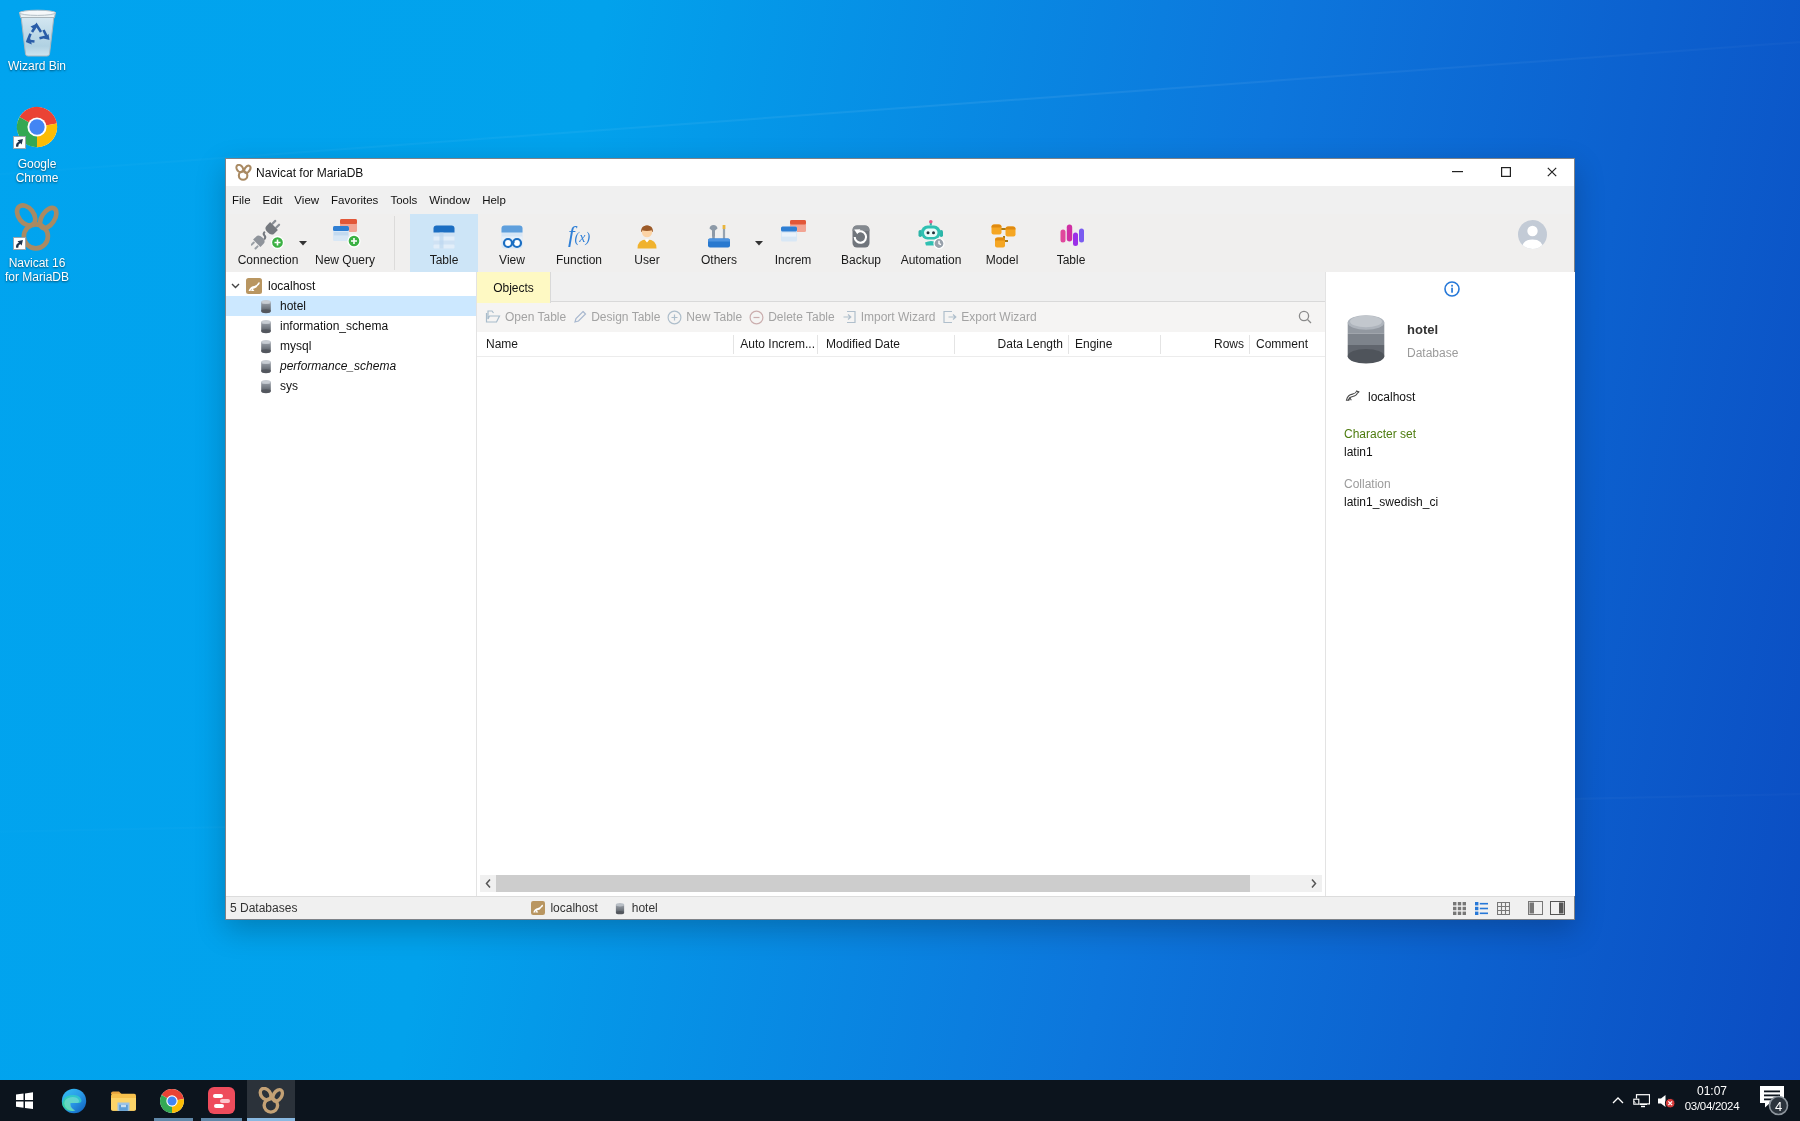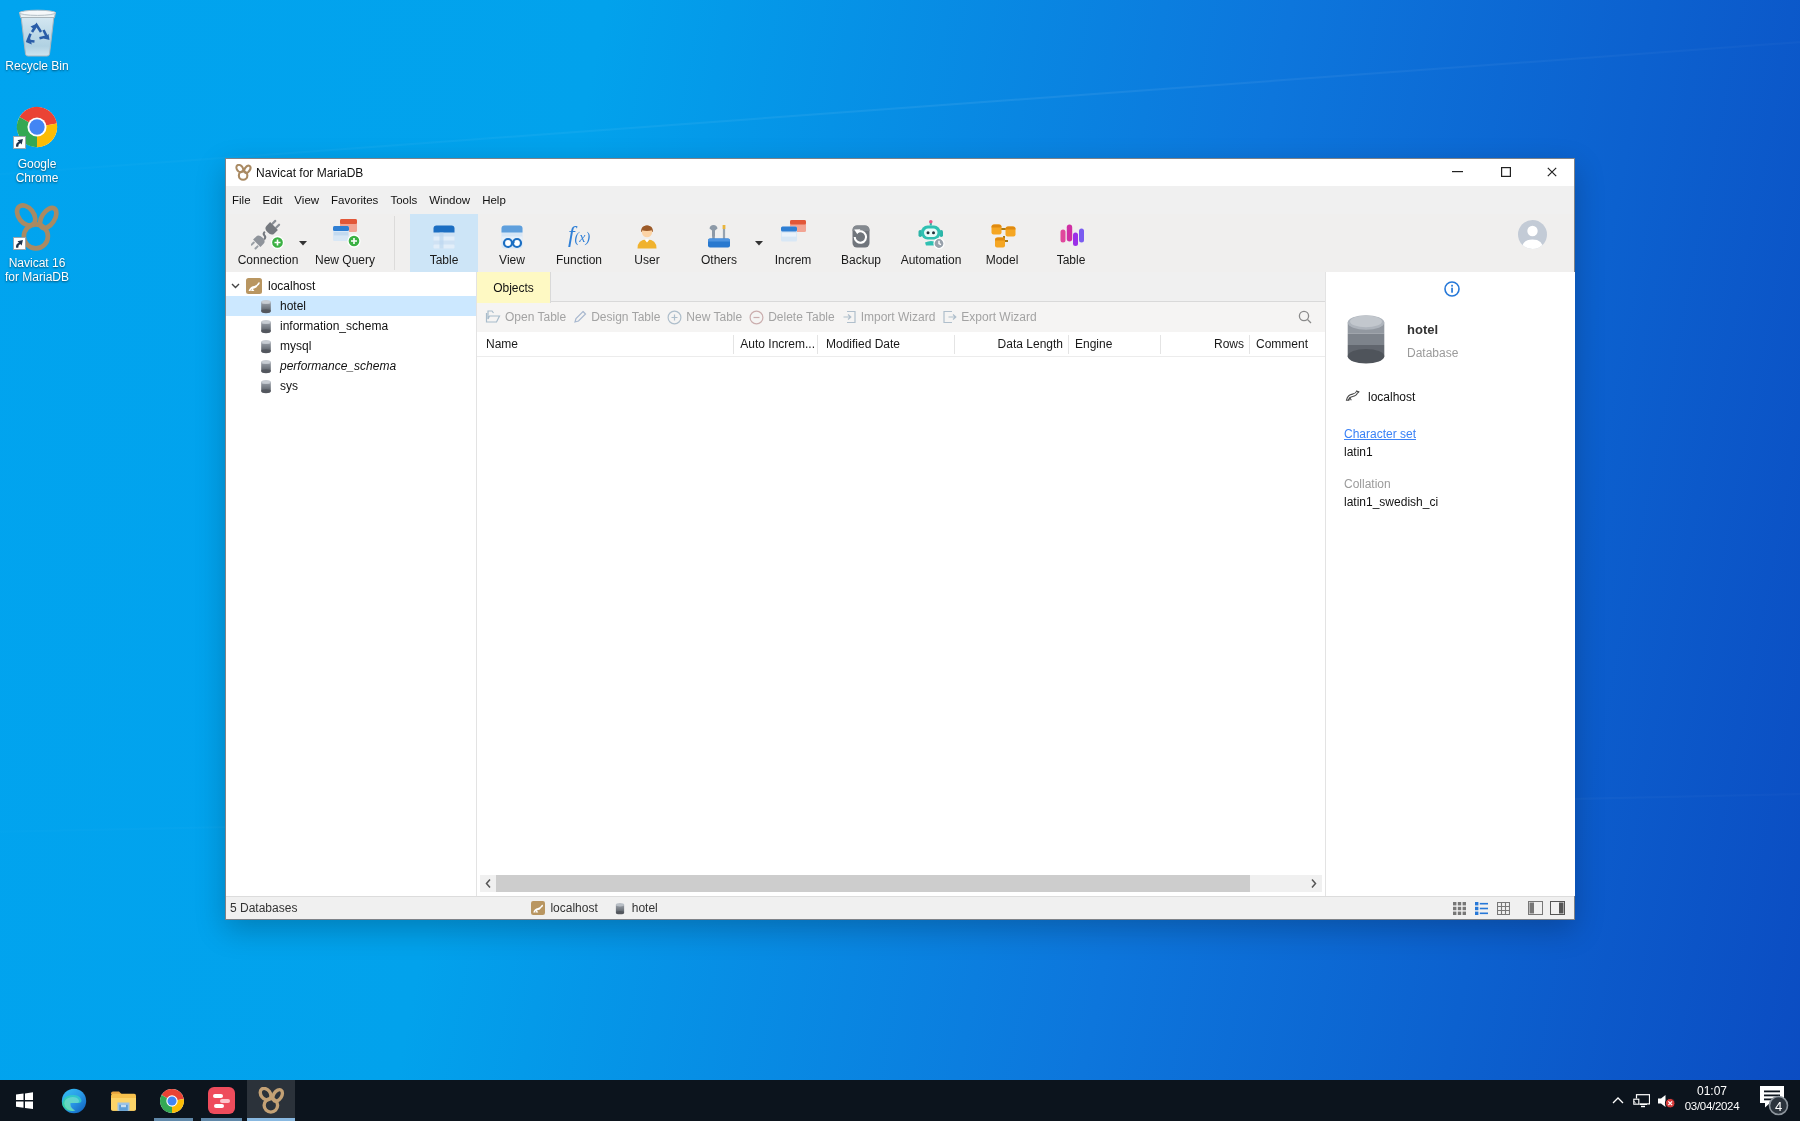--- a/index.html
+++ b/index.html
@@ -47,21 +47,21 @@
 <path d="M28.5 22 l3.2 6.5 -7.2 1.8"></path>
 <path d="M19.5 33.5 l-6.8-.8 2.8-7"></path>
 </g>
 <g fill="#2a5da8">
 <path d="M15.5 18.5 l5.5-2.5 -1 6z"></path>
 <path d="M33.5 26 l1 6 -5.8-1.6z"></path>
 <path d="M16.8 36.5 l-6-2.5 4.2-4.2z"></path>
 </g>
 </svg>
 </div>
-<div class="dicon" style="left:-1px; top:59px;">Recycle Bin</div>
+<div class="dicon" style="left:-1px; top:59px;">Wizard Bin</div>
 <div class="abs" style="left:14px; top:104px; width:46px; height:46px;">
 <svg width="46" height="46" viewBox="0 0 48 48">
 <circle cx="24" cy="24" r="21" fill="#fff"></circle>
 <path d="M5.8 13.5 A21 21 0 0 1 44.7 20.4 L24 24 Z" fill="#ea4335"></path>
 <path d="M24 45 A21 21 0 0 1 5.8 13.5 L24 24 Z" fill="#34a853"></path>
 <path d="M44.7 20.4 A21 21 0 0 1 24 45 L24 24 Z" fill="#fbbc05"></path>
 <circle cx="24" cy="24" r="10" fill="#fff"></circle>
 <circle cx="24" cy="24" r="8" fill="#4285f4"></circle>
 </svg>
 </div>
@@ -443,21 +443,21 @@
 </svg>
 <div class="abs" style="left:81px; top:50px; font-weight:bold; font-size:13px; color:#333;">hotel</div>
 <div class="abs" style="left:81px; top:74px; color:#9b9b9b; font-size:12px;">Database</div>
 <svg class="abs" style="left:18px; top:114px;" width="17" height="17" viewBox="0 0 18 18">
         <g fill="none" stroke="#4a4a4a" stroke-width="1.1">
 <path d="M2.6 15 Q3.8 9.4 9 8.6 Q12.4 8 13.6 5.2 L14.4 6 Q15.3 5.5 15.9 6.2 Q15.3 7.3 14.2 7.5 Q12.9 10.6 9.2 11.1 Q5.6 11.7 5.2 15 Z"></path>
 <path d="M4.4 15 L6.2 12.6 L7.8 15"></path>
 </g>
       </svg>
 <div class="abs" style="left:42px; top:118px;">localhost</div>
-<div class="abs" style="left:18px; top:155px; color:#3b82f6;text-decoration:underline;">Character set</div>
+<div class="abs" style="left:18px; top:155px; color:#4d7c0f;">Character set</div>
 <div class="abs" style="left:18px; top:173px;">latin1</div>
 <div class="abs" style="left:18px; top:205px; color:#9b9b9b;">Collation</div>
 <div class="abs" style="left:18px; top:223px;">latin1_swedish_ci</div>
 </div>
 <div id="statusbar">
 <span style="margin-left:4px;">5 Databases</span>
 <svg style="margin-left:234px;" width="14" height="14" viewBox="0 0 16 16">
         <rect width="16" height="16" rx="2.5" fill="#b99661"></rect>
         <path d="M2.6 13 Q3.6 8.6 8 7.9 Q10.9 7.4 11.9 5.2 Q12.3 4.2 13.2 4.3 Q14 4.5 13.6 5.6 Q13.1 6.9 11.9 7.5 Q10.6 10.2 7.4 10.7 Q4.6 11.1 4.4 13 Z M4.9 13 L6.6 10.6 L8.4 13 Z" fill="#fff"></path>
       </svg>

